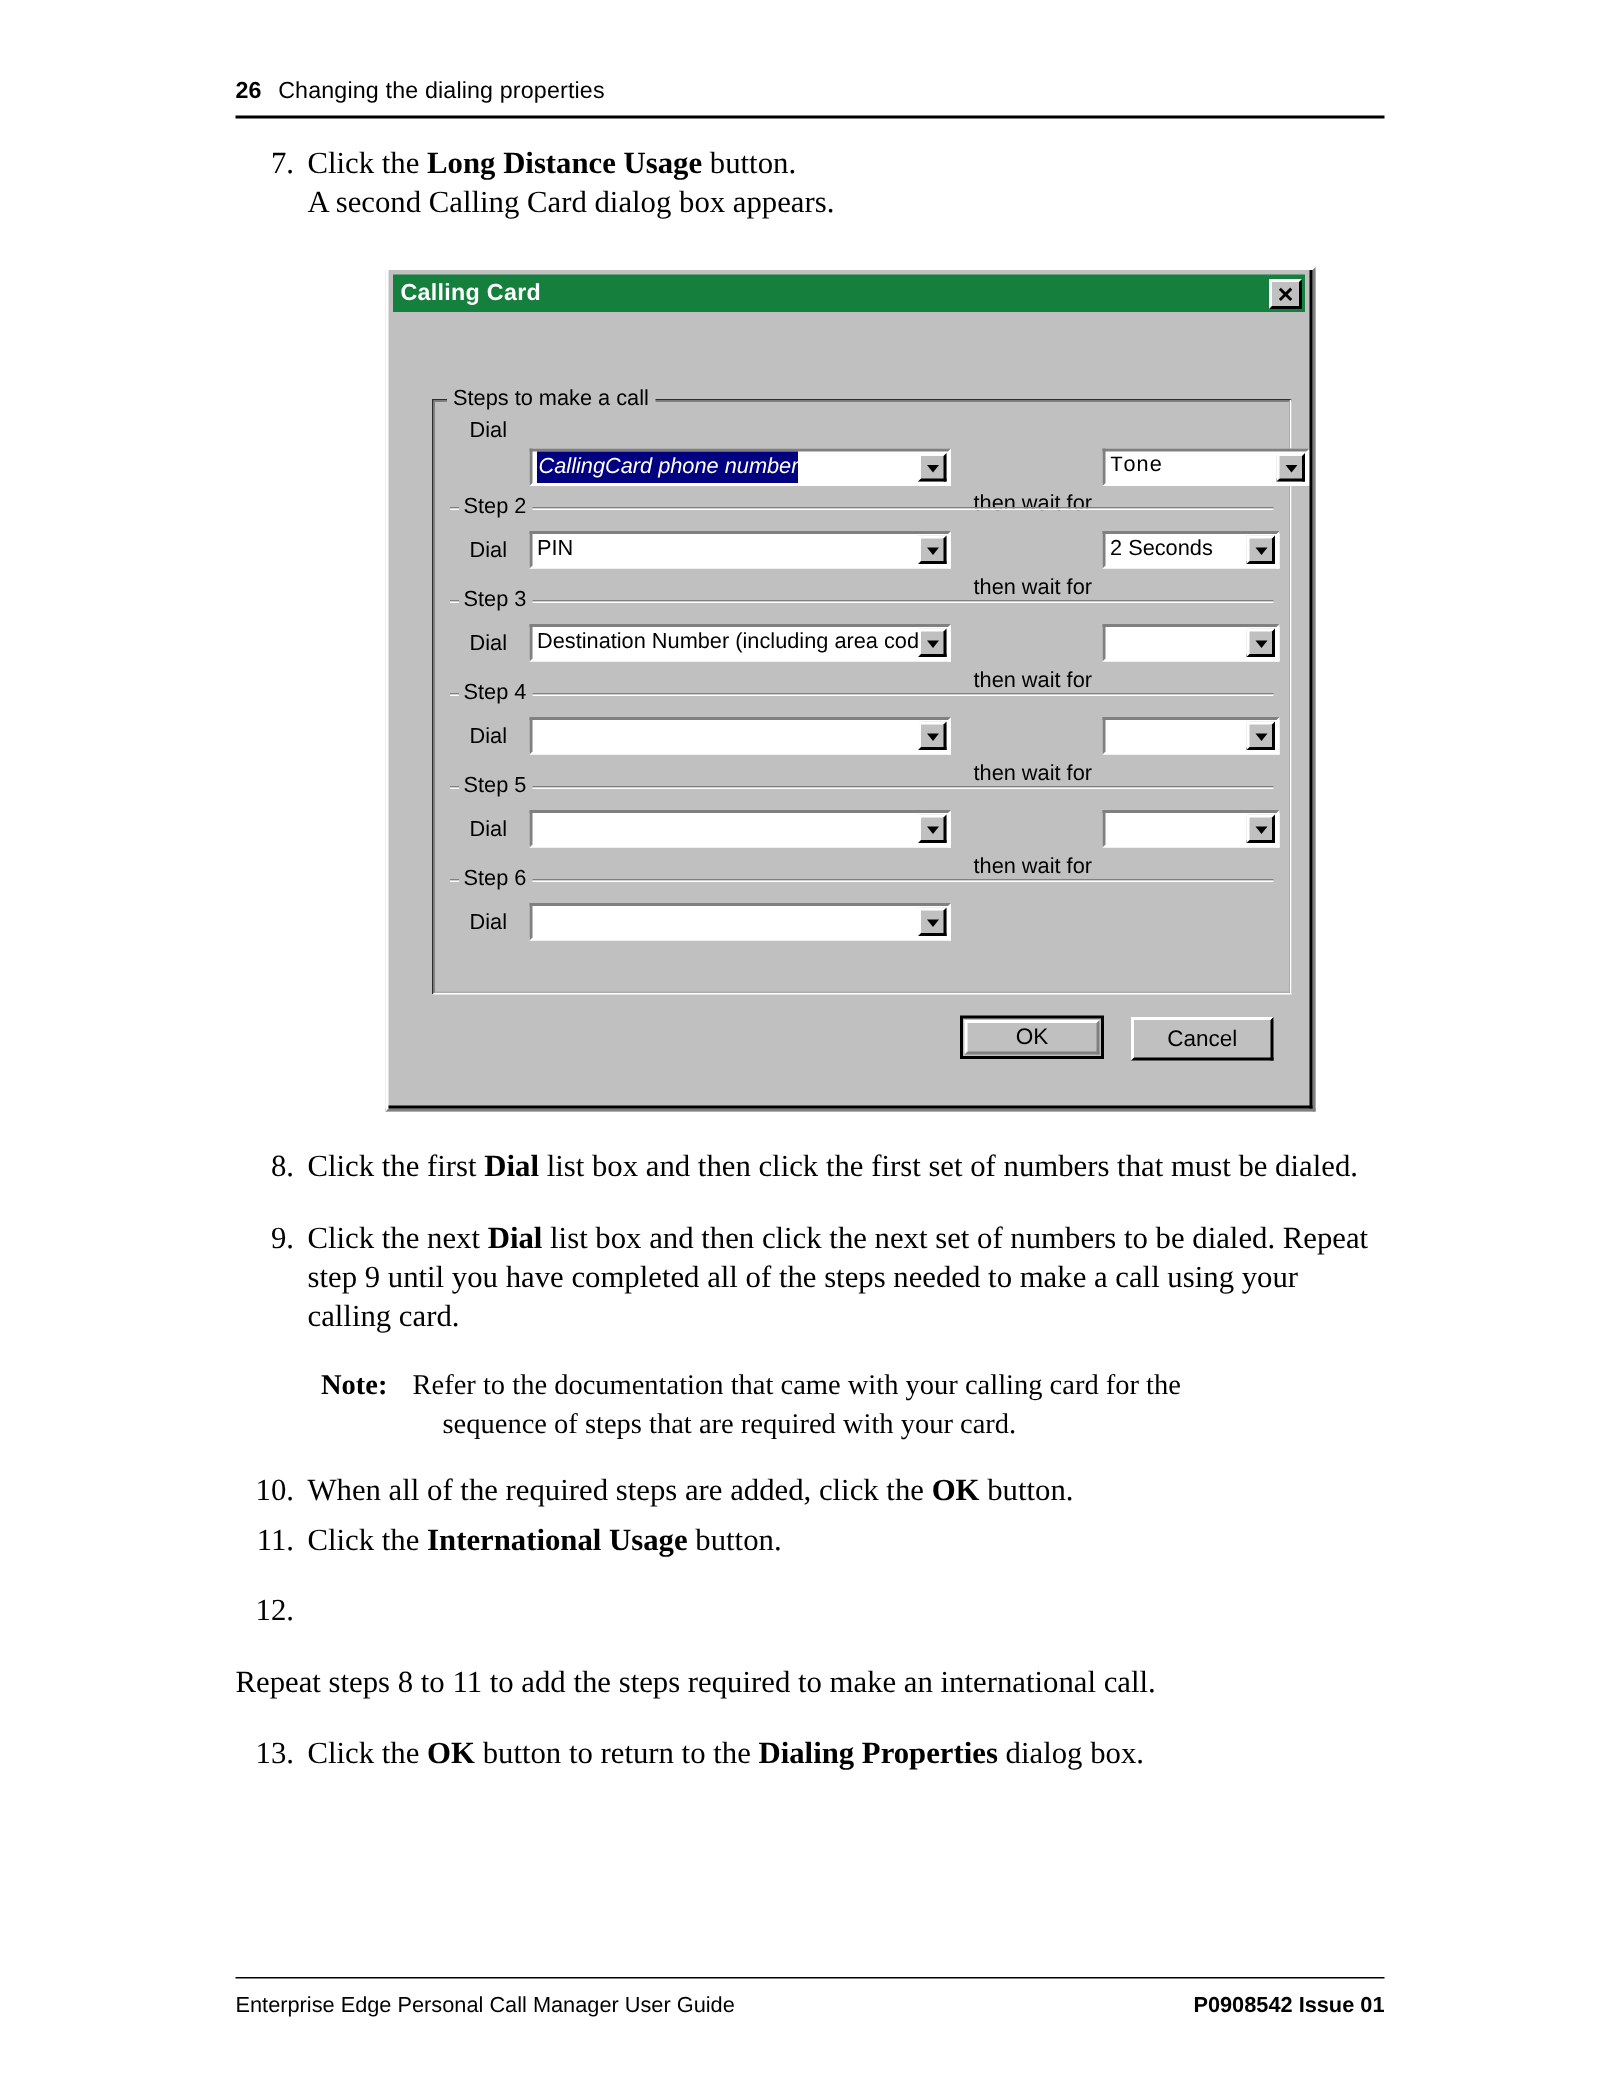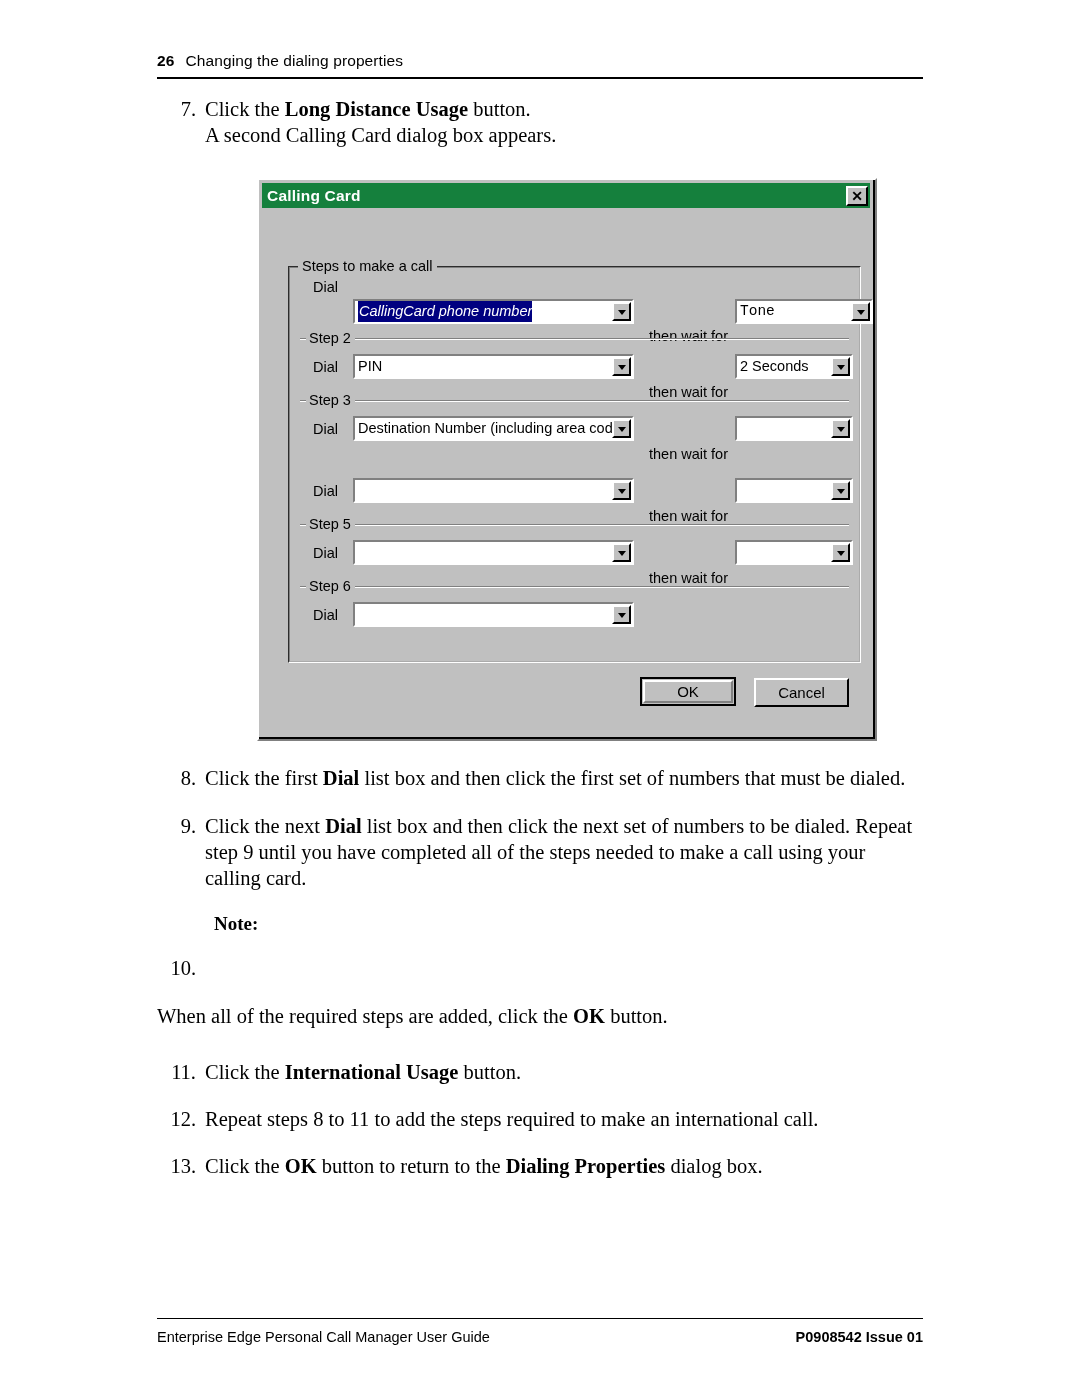--- a/index.html
+++ b/index.html
@@ -377,20 +377,24 @@
             <div class="ctext">Destination Number (including area code)</div>
             <div class="arrow"></div>
           </div>
           <div class="lbl-wait" style="left:358px; top:0px;">then wait for</div>
           <div class="combo" style="left:444px; top:0px; width:118px;">
             <div class="ctext"></div>
             <div class="arrow"></div>
           </div>
         </div>
 
+        <div class="step-sep" style="top:186px;">
+          <div class="sep-line"></div>
+          <div class="sep-label">Step 4</div>
+        </div>
         <div class="ctl-row" style="top:209px;">
           <div class="lbl-dial" style="left:22px; top:1px;">Dial</div>
           <div class="combo" style="left:62px; top:0px; width:281px;">
             <div class="ctext"></div>
             <div class="arrow"></div>
           </div>
           <div class="lbl-wait" style="left:358px; top:0px;">then wait for</div>
           <div class="combo" style="left:444px; top:0px; width:118px;">
             <div class="ctext"></div>
             <div class="arrow"></div>
@@ -448,33 +452,37 @@
     <div class="txt"><span>Click the first </span><b>Dial</b><span> list box and then click the first set of numbers that must be dialed.</span></div>
   </div>
 
   <div class="step" style="margin-bottom:0;">
     <div class="num">9.</div>
     <div class="txt"><span>Click the next </span><b>Dial</b><span> list box and then click the next set of numbers to be dialed. Repeat step 9 until you have completed all of the steps needed to make a call using your calling card.</span></div>
   </div>
 
   <div class="note">
     <div class="note-label">Note:</div>
-  </div>
-
-  <div class="step" style="margin-bottom:30px;flex-direction:column;">
+    <div class="note-txt">
+      <span>Refer to the documentation that came with your calling card for the</span>
+      <span class="l2">sequence of steps that are required with your card.</span>
+    </div>
+  </div>
+
+  <div class="step" style="margin-bottom:7px;">
     <div class="num">10.</div>
     <div class="txt"><span>When all of the required steps are added, click the </span><b>OK</b><span> button.</span></div>
   </div>
 
   <div class="step" style="margin-bottom:21px;">
     <div class="num">11.</div>
     <div class="txt"><span>Click the </span><b>International Usage</b><span> button.</span></div>
   </div>
 
-  <div class="step" style="margin-bottom:21px;">
+  <div class="step" style="margin-bottom:21px;flex-direction:column;">
     <div class="num">12.</div>
     <div class="txt"><span>Repeat steps 8 to 11 to add the steps required to make an international call.</span></div>
   </div>
 
   <div class="step" style="margin-bottom:0;">
     <div class="num">13.</div>
     <div class="txt"><span>Click the </span><b>OK</b><span> button to return to the </span><b>Dialing Properties</b><span> dialog box.</span></div>
   </div>
 
 </div>

